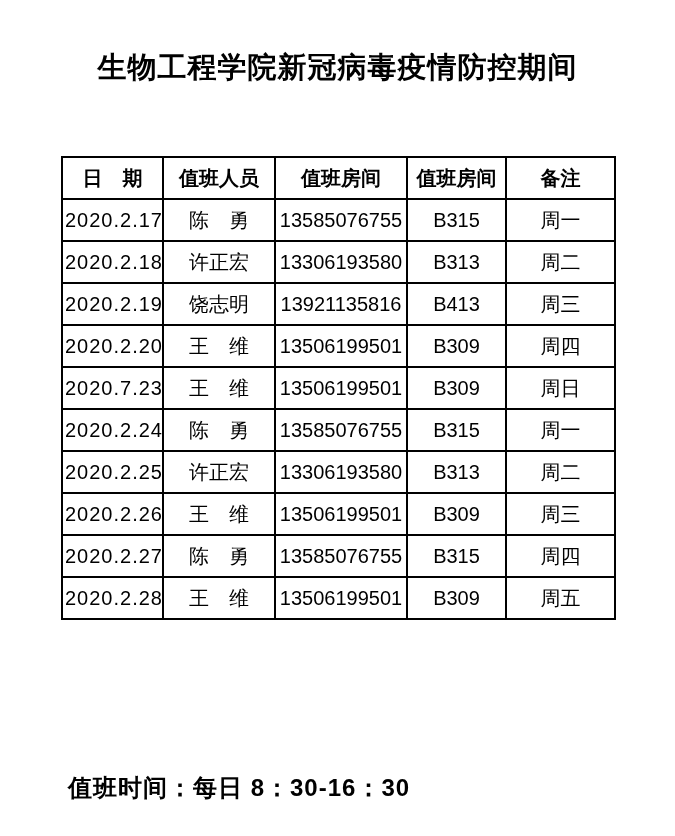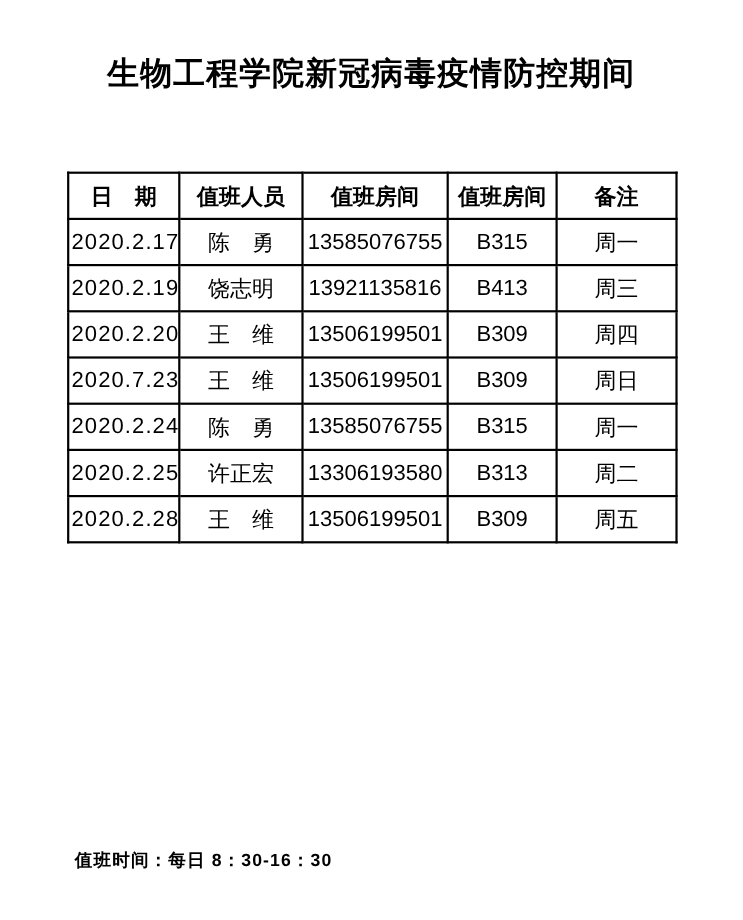--- a/index.html
+++ b/index.html
@@ -52,21 +52,21 @@
   .duty-table td {
     font-weight: normal;
   }
   .duty-table td.cell-date {
     letter-spacing: 1px;
   }
   .doc-footer {
     position: absolute;
     left: 68px;
     top: 772px;
-    font-size: 16px;
+    font-size: 24px;
     font-weight: bold;
     letter-spacing: 1px;
   }
 </style>
 </head>
 <body>
 
 <div class="sheet">
 
   <div class="doc-title">
@@ -92,20 +92,27 @@
     </thead>
     <tbody>
       <tr>
         <td class="cell-date">2020.2.17</td>
         <td>陈　勇</td>
         <td>13585076755</td>
         <td>B315</td>
         <td>周一</td>
       </tr>
       <tr>
+        <td class="cell-date">2020.2.18</td>
+        <td>许正宏</td>
+        <td>13306193580</td>
+        <td>B313</td>
+        <td>周二</td>
+      </tr>
+      <tr>
         <td class="cell-date">2020.2.19</td>
         <td>饶志明</td>
         <td>13921135816</td>
         <td>B413</td>
         <td>周三</td>
       </tr>
       <tr>
         <td class="cell-date">2020.2.20</td>
         <td>王　维</td>
         <td>13506199501</td>
@@ -127,20 +134,34 @@
         <td>周一</td>
       </tr>
       <tr>
         <td class="cell-date">2020.2.25</td>
         <td>许正宏</td>
         <td>13306193580</td>
         <td>B313</td>
         <td>周二</td>
       </tr>
       <tr>
+        <td class="cell-date">2020.2.26</td>
+        <td>王　维</td>
+        <td>13506199501</td>
+        <td>B309</td>
+        <td>周三</td>
+      </tr>
+      <tr>
+        <td class="cell-date">2020.2.27</td>
+        <td>陈　勇</td>
+        <td>13585076755</td>
+        <td>B315</td>
+        <td>周四</td>
+      </tr>
+      <tr>
         <td class="cell-date">2020.2.28</td>
         <td>王　维</td>
         <td>13506199501</td>
         <td>B309</td>
         <td>周五</td>
       </tr>
     </tbody>
   </table>
 
   <div class="doc-footer">值班时间：每日 8：30-16：30</div>

